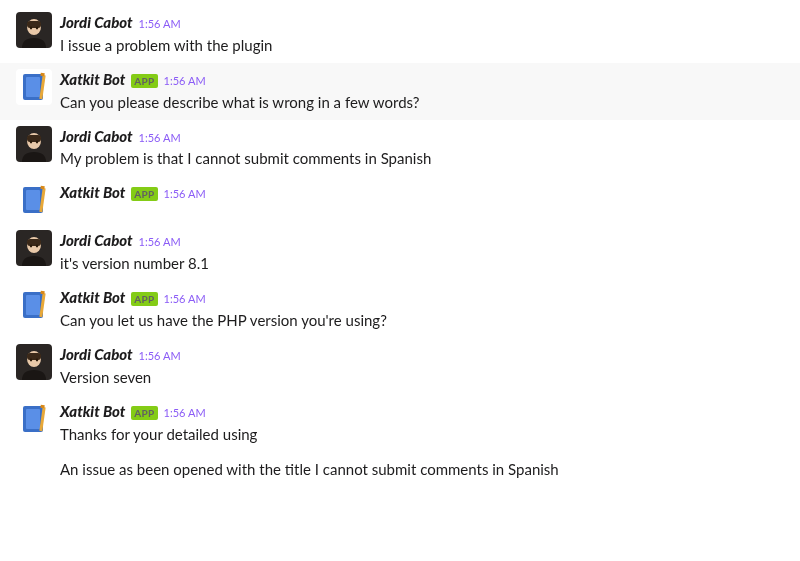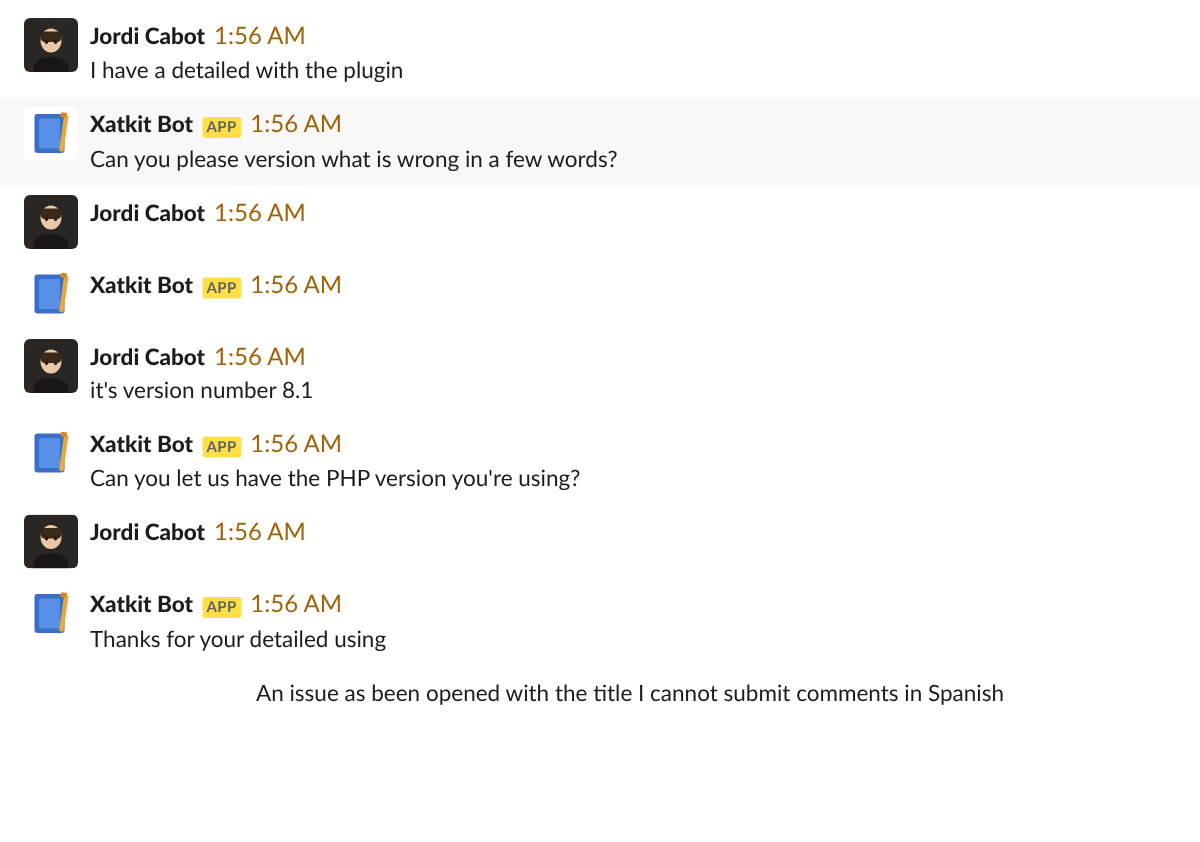--- a/index.html
+++ b/index.html
@@ -37,46 +37,46 @@
       display: flex;
       align-items: baseline;
       gap: 6px;
       margin-bottom: 0px;
     }
     .author {
       font-weight: 900;
       font-size: 15px;
       color: #1d1c1d;
       cursor: pointer;
+      font-style: italic;
     }
     .app-badge {
       display: inline-block;
-      background: #fde047;
+      background: #84cc16;
       color: #616061;
       font-size: 10px;
       font-weight: 700;
       padding: 1px 3px;
       border-radius: 2px;
       line-height: 1.2;
       letter-spacing: 0.3px;
       vertical-align: middle;
     }
     .timestamp {
-      font-size: 16px;
-      color: #a16207;
+      font-size: 11px;
+      color: #8b5cf6;
       cursor: pointer;
     }
     .msg-text {
       font-size: 15px;
       color: #1d1c1d;
       margin-top: 1px;
     }
     .msg-text.secondary {
       margin-top: 14px;
-      text-align: center;
     }
   </style>
 </head>
 <body>
 
 <div id="messages-container">
     <div class="message">
       <div class="avatar">
         <svg viewBox="0 0 36 36">
           <rect width="36" height="36" fill="#2a2624"></rect>
@@ -85,58 +85,59 @@
           <ellipse cx="15" cy="16" rx="1.2" ry="1.4" fill="#2a1a0a"></ellipse>
           <ellipse cx="21" cy="16" rx="1.2" ry="1.4" fill="#2a1a0a"></ellipse>
           <path d="M 6 36 Q 6 26 18 26 Q 30 26 30 36 Z" fill="#1a1614"></path>
         </svg>
       </div>
       <div class="msg-content">
         <div class="msg-header">
           <span class="author">Jordi Cabot</span>
           <span class="timestamp">1:56 AM</span>
         </div>
-        <div class="msg-text">I have a detailed with the plugin</div>
+        <div class="msg-text">I issue a problem with the plugin</div>
       </div>
     </div>
     <div class="message highlighted">
       <div class="avatar">
         <svg viewBox="0 0 36 36">
           <rect width="36" height="36" fill="#ffffff"></rect>
           <rect x="7" y="5" width="20" height="26" rx="2" fill="#3a6fc7"></rect>
           <rect x="10" y="8" width="14" height="20" rx="1" fill="#5a8fe7"></rect>
           <rect x="25" y="6" width="3" height="24" fill="#e8a838" transform="rotate(8 26 18)"></rect>
           <rect x="24.5" y="4" width="4" height="3" fill="#d88818" transform="rotate(8 26 6)"></rect>
         </svg>
       </div>
       <div class="msg-content">
         <div class="msg-header">
           <span class="author">Xatkit Bot</span>
           <span class="app-badge">APP</span>
           <span class="timestamp">1:56 AM</span>
         </div>
-        <div class="msg-text">Can you please version what is wrong in a few words?</div>
-      </div>
-    </div>
-    <div class="message">
-      <div class="avatar">
-        <svg viewBox="0 0 36 36">
-          <rect width="36" height="36" fill="#2a2624"></rect>
-          <ellipse cx="18" cy="15" rx="7" ry="8" fill="#e8c8a8"></ellipse>
-          <rect x="11" y="9" width="14" height="7" rx="3" fill="#3a2818"></rect>
-          <ellipse cx="15" cy="16" rx="1.2" ry="1.4" fill="#2a1a0a"></ellipse>
-          <ellipse cx="21" cy="16" rx="1.2" ry="1.4" fill="#2a1a0a"></ellipse>
-          <path d="M 6 36 Q 6 26 18 26 Q 30 26 30 36 Z" fill="#1a1614"></path>
-        </svg>
-      </div>
-      <div class="msg-content">
-        <div class="msg-header">
-          <span class="author">Jordi Cabot</span>
-          <span class="timestamp">1:56 AM</span>
-        </div>
+        <div class="msg-text">Can you please describe what is wrong in a few words?</div>
+      </div>
+    </div>
+    <div class="message">
+      <div class="avatar">
+        <svg viewBox="0 0 36 36">
+          <rect width="36" height="36" fill="#2a2624"></rect>
+          <ellipse cx="18" cy="15" rx="7" ry="8" fill="#e8c8a8"></ellipse>
+          <rect x="11" y="9" width="14" height="7" rx="3" fill="#3a2818"></rect>
+          <ellipse cx="15" cy="16" rx="1.2" ry="1.4" fill="#2a1a0a"></ellipse>
+          <ellipse cx="21" cy="16" rx="1.2" ry="1.4" fill="#2a1a0a"></ellipse>
+          <path d="M 6 36 Q 6 26 18 26 Q 30 26 30 36 Z" fill="#1a1614"></path>
+        </svg>
+      </div>
+      <div class="msg-content">
+        <div class="msg-header">
+          <span class="author">Jordi Cabot</span>
+          <span class="timestamp">1:56 AM</span>
+        </div>
+        <div class="msg-text">My problem is that I cannot submit comments in Spanish</div>
       </div>
     </div>
     <div class="message">
       <div class="avatar">
         <svg viewBox="0 0 36 36">
           <rect width="36" height="36" fill="#ffffff"></rect>
           <rect x="7" y="5" width="20" height="26" rx="2" fill="#3a6fc7"></rect>
           <rect x="10" y="8" width="14" height="20" rx="1" fill="#5a8fe7"></rect>
           <rect x="25" y="6" width="3" height="24" fill="#e8a838" transform="rotate(8 26 18)"></rect>
           <rect x="24.5" y="4" width="4" height="3" fill="#d88818" transform="rotate(8 26 6)"></rect>
@@ -197,20 +198,21 @@
           <ellipse cx="15" cy="16" rx="1.2" ry="1.4" fill="#2a1a0a"></ellipse>
           <ellipse cx="21" cy="16" rx="1.2" ry="1.4" fill="#2a1a0a"></ellipse>
           <path d="M 6 36 Q 6 26 18 26 Q 30 26 30 36 Z" fill="#1a1614"></path>
         </svg>
       </div>
       <div class="msg-content">
         <div class="msg-header">
           <span class="author">Jordi Cabot</span>
           <span class="timestamp">1:56 AM</span>
         </div>
+        <div class="msg-text">Version seven</div>
       </div>
     </div>
     <div class="message">
       <div class="avatar">
         <svg viewBox="0 0 36 36">
           <rect width="36" height="36" fill="#ffffff"></rect>
           <rect x="7" y="5" width="20" height="26" rx="2" fill="#3a6fc7"></rect>
           <rect x="10" y="8" width="14" height="20" rx="1" fill="#5a8fe7"></rect>
           <rect x="25" y="6" width="3" height="24" fill="#e8a838" transform="rotate(8 26 18)"></rect>
           <rect x="24.5" y="4" width="4" height="3" fill="#d88818" transform="rotate(8 26 6)"></rect>

